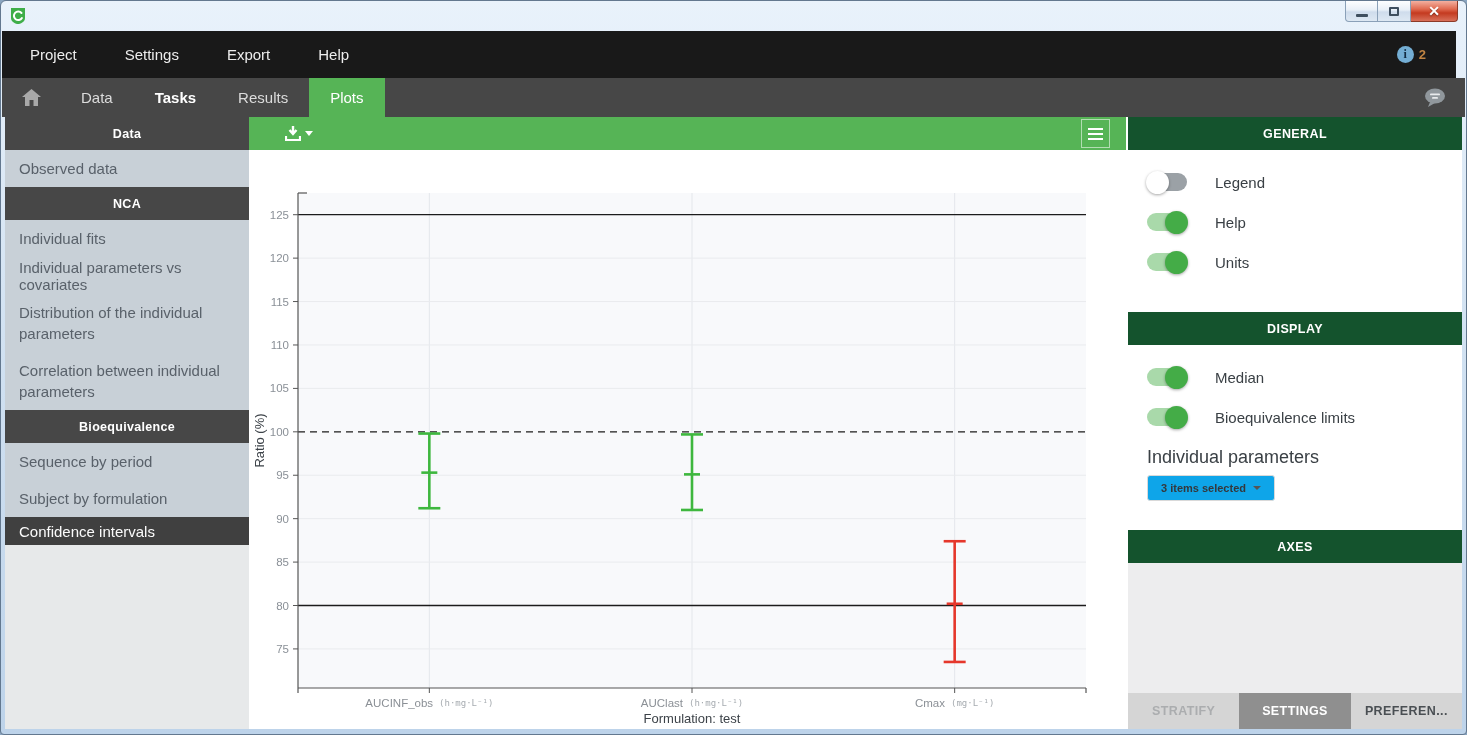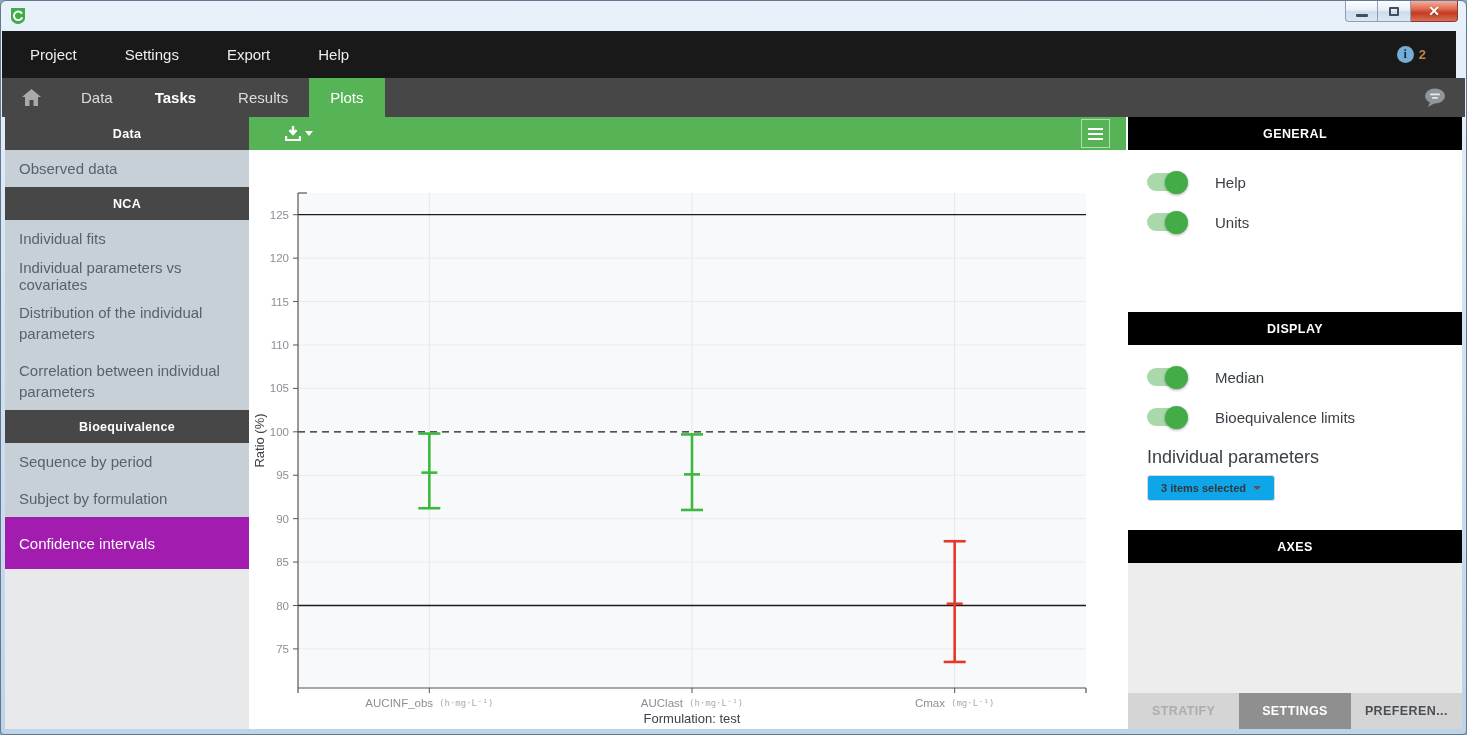--- a/index.html
+++ b/index.html
@@ -48,21 +48,21 @@
   .content { position:absolute; left:4px; right:4px; top:116px; bottom:5px; display:flex; background:#fff; }
 
   
   .sidebar { width:244px; flex:none; background:#e7e9ea; display:flex; flex-direction:column; }
   .side-header { height:33px; flex:none; background:#474747; color:#fff; font-size:12.5px; font-weight:bold;
     display:flex; align-items:center; justify-content:center; letter-spacing:.3px; }
   .side-item { flex:none; background:#c8d0d7; color:#59616a; font-size:15px; padding:0 14px;
     display:flex; align-items:center; cursor:pointer; }
   .side-item.one { height:37px; }
   .side-item.two { height:58px; line-height:21px; align-items:center; }
-  .side-item.selected { height:52px; background:#a21caf; color:#fbfbfb; }
+  .side-item.selected { height:28px; background:#404040; color:#fbfbfb; }
   .side-fill { flex:1; background:#e7e9ea; }
 
   
   .main { flex:1; display:flex; flex-direction:column; background:#fff; min-width:0; }
   .plot-toolbar { height:33px; flex:none; background:#56b456; position:relative; display:flex; align-items:center; }
   .dl-btn { margin-left:36px; display:flex; align-items:center; gap:4px; cursor:pointer; }
   .dl-caret { width:0; height:0; border-left:4px solid transparent; border-right:4px solid transparent;
     border-top:5px solid #fff; }
   .burger-btn { position:absolute; right:16px; top:2px; width:29px; height:29px;
     border:1px solid rgba(255,255,255,.55); display:flex; flex-direction:column; justify-content:center;
@@ -72,21 +72,21 @@
   #chart { position:absolute; left:0; top:0; }
   #chart text { font-family:"Liberation Sans", sans-serif; }
   #chart .tickv { fill:#8a9097; font-size:11.5px; }
   #chart .catlab { fill:#8b9096; font-size:11.5px; }
   #chart .unitlab { fill:#a7acb1; font-size:9px; font-family:"DejaVu Sans Mono", monospace; }
   #chart .axlab { fill:#3c4248; font-size:13px; }
 
   
   .rightpanel { width:336px; flex:none; border-left:2px solid #fff; background:#fff;
     display:flex; flex-direction:column; }
-  .panel-header { height:33px; flex:none; background:#000000; color:#fff; font-size:12.5px; font-weight:bold;
+  .panel-header { height:33px; flex:none; background:#14532d; color:#fff; font-size:12.5px; font-weight:bold;
     display:flex; align-items:center; justify-content:center; letter-spacing:.4px; }
   .panel-sec { background:#fff; }
   .sec-general { height:162px; padding-top:12px; }
   .sec-display { height:185px; padding-top:12px; }
   .toggle-row { height:40px; display:flex; align-items:center; padding-left:19px; gap:28px; }
   .switch { width:40px; height:18px; border-radius:10px; position:relative; flex:none; cursor:pointer; }
   .switch.off { background:#9ba1a6; }
   .switch.on  { background:#a9d9aa; }
   .knob { position:absolute; top:-2.5px; width:23px; height:23px; border-radius:50%;
     box-shadow:0 1px 3px rgba(0,0,0,.35); }
@@ -258,20 +258,26 @@
             <text class="axlab" x="443" y="573" text-anchor="middle">Formulation: test</text>
             <text class="axlab" transform="rotate(-90 15 290.5)" x="15" y="290.5" text-anchor="middle">Ratio (%)</text>
           </svg>
       </div>
     </div>
 
     <div class="rightpanel">
       <div class="panel-header">GENERAL</div>
       <div class="panel-sec sec-general">
         <div class="toggle-row">
+          <div class="switch off">
+              <div class="knob"></div>
+            </div>
+          <span class="toggle-label">Legend</span>
+        </div>
+        <div class="toggle-row">
           <div class="switch on">
               <div class="knob"></div>
             </div>
           <span class="toggle-label">Help</span>
         </div>
         <div class="toggle-row">
           <div class="switch on">
               <div class="knob"></div>
             </div>
           <span class="toggle-label">Units</span>

